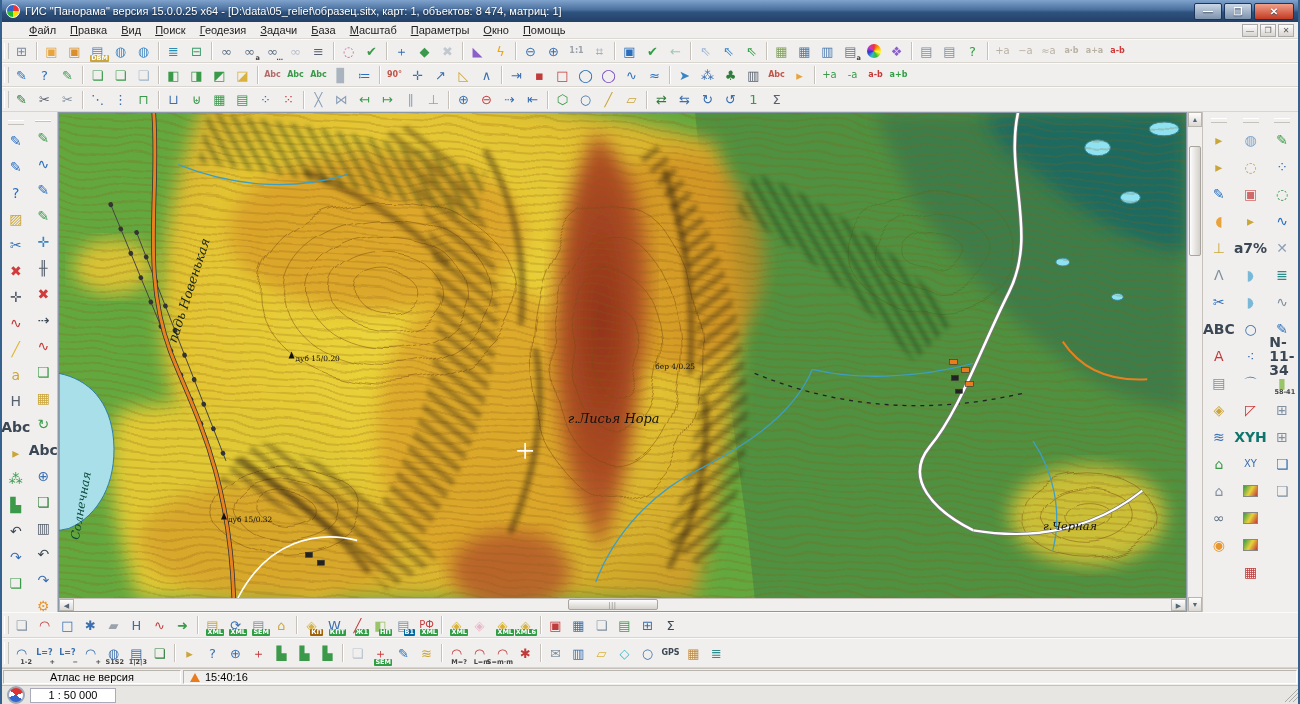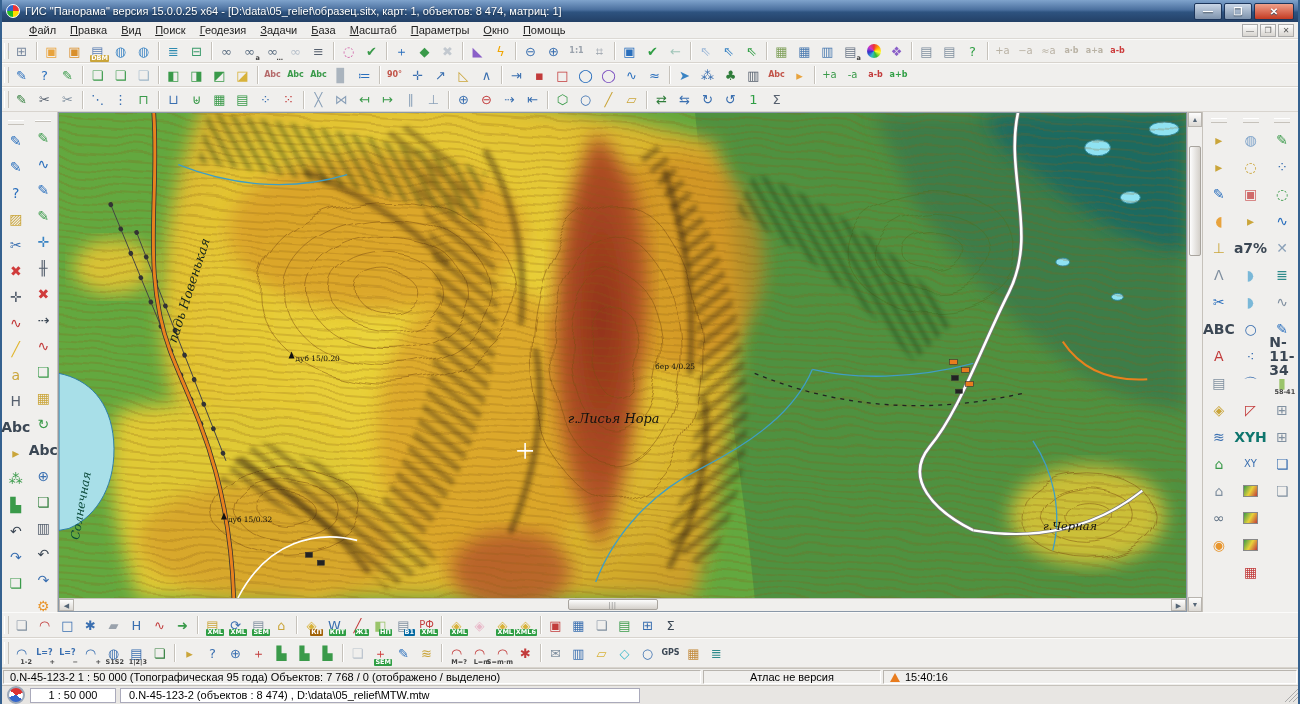--- a/index.html
+++ b/index.html
@@ -1143,28 +1143,26 @@
       </span>
       <span class="tbtn" title="grid-colored">
         <span class="gl" style="color: rgb(194, 138, 58);">▦</span>
       </span>
       <span class="tbtn" title="layers-sum">
         <span class="gl" style="color: rgb(46, 139, 139);">≣</span>
       </span>
     </div>
 
   <div class="status1">
-    <div class="sfield f1">0.N-45-123-2  1 : 50 000 (Топографическая 95 года) Объектов: 7 768 / 0 (отображено / выделено)</div>
     <div class="sfield f2">Атлас не версия</div>
     <div class="sfield f3">
       <span class="warn-tri"></span>
       <span>15:40:16</span>&nbsp;
     </div>
   </div>
 
   <div class="status2">
     <span class="compass"></span>
     <span class="s2field" style="width:86px;justify-content:center">1 : 50 000</span>
-    <span class="s2field" style="flex:0 1 520px">0.N-45-123-2   (объектов : 8 474) , D:\data\05_relief\MTW.mtw</span>
     <span class="gripR"></span>
   </div>
 
 </div>
 
 </body></html>

